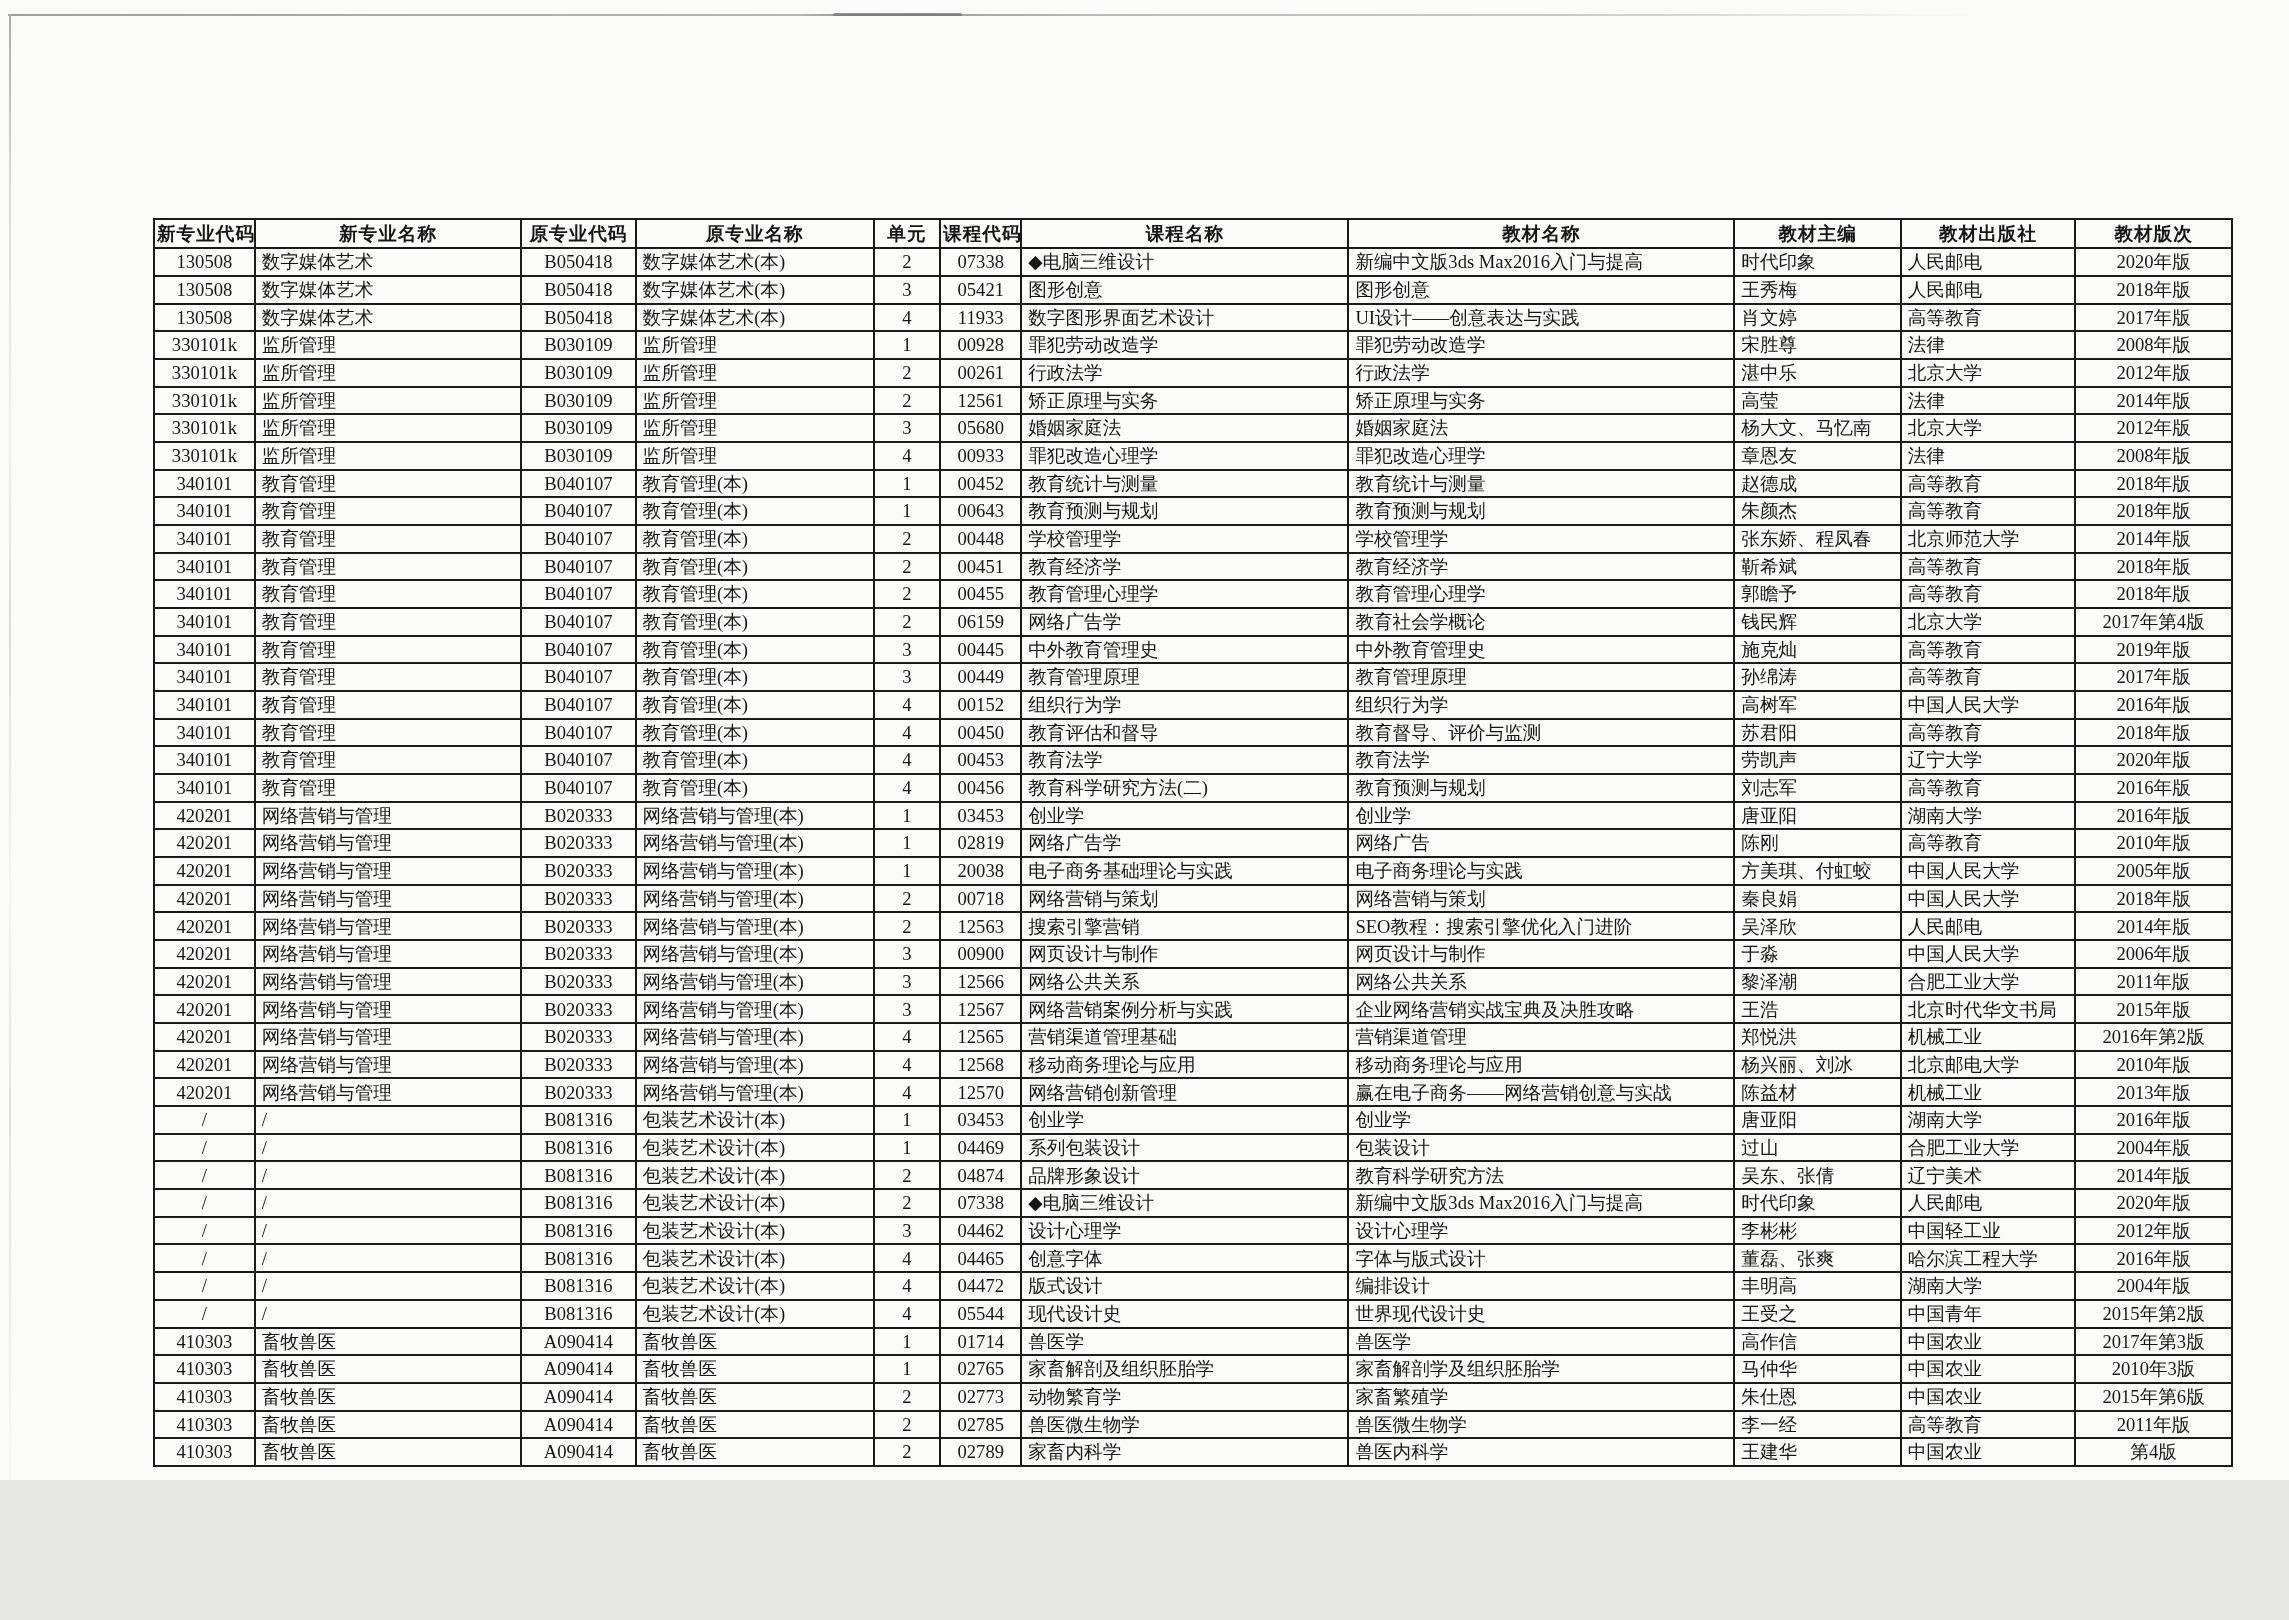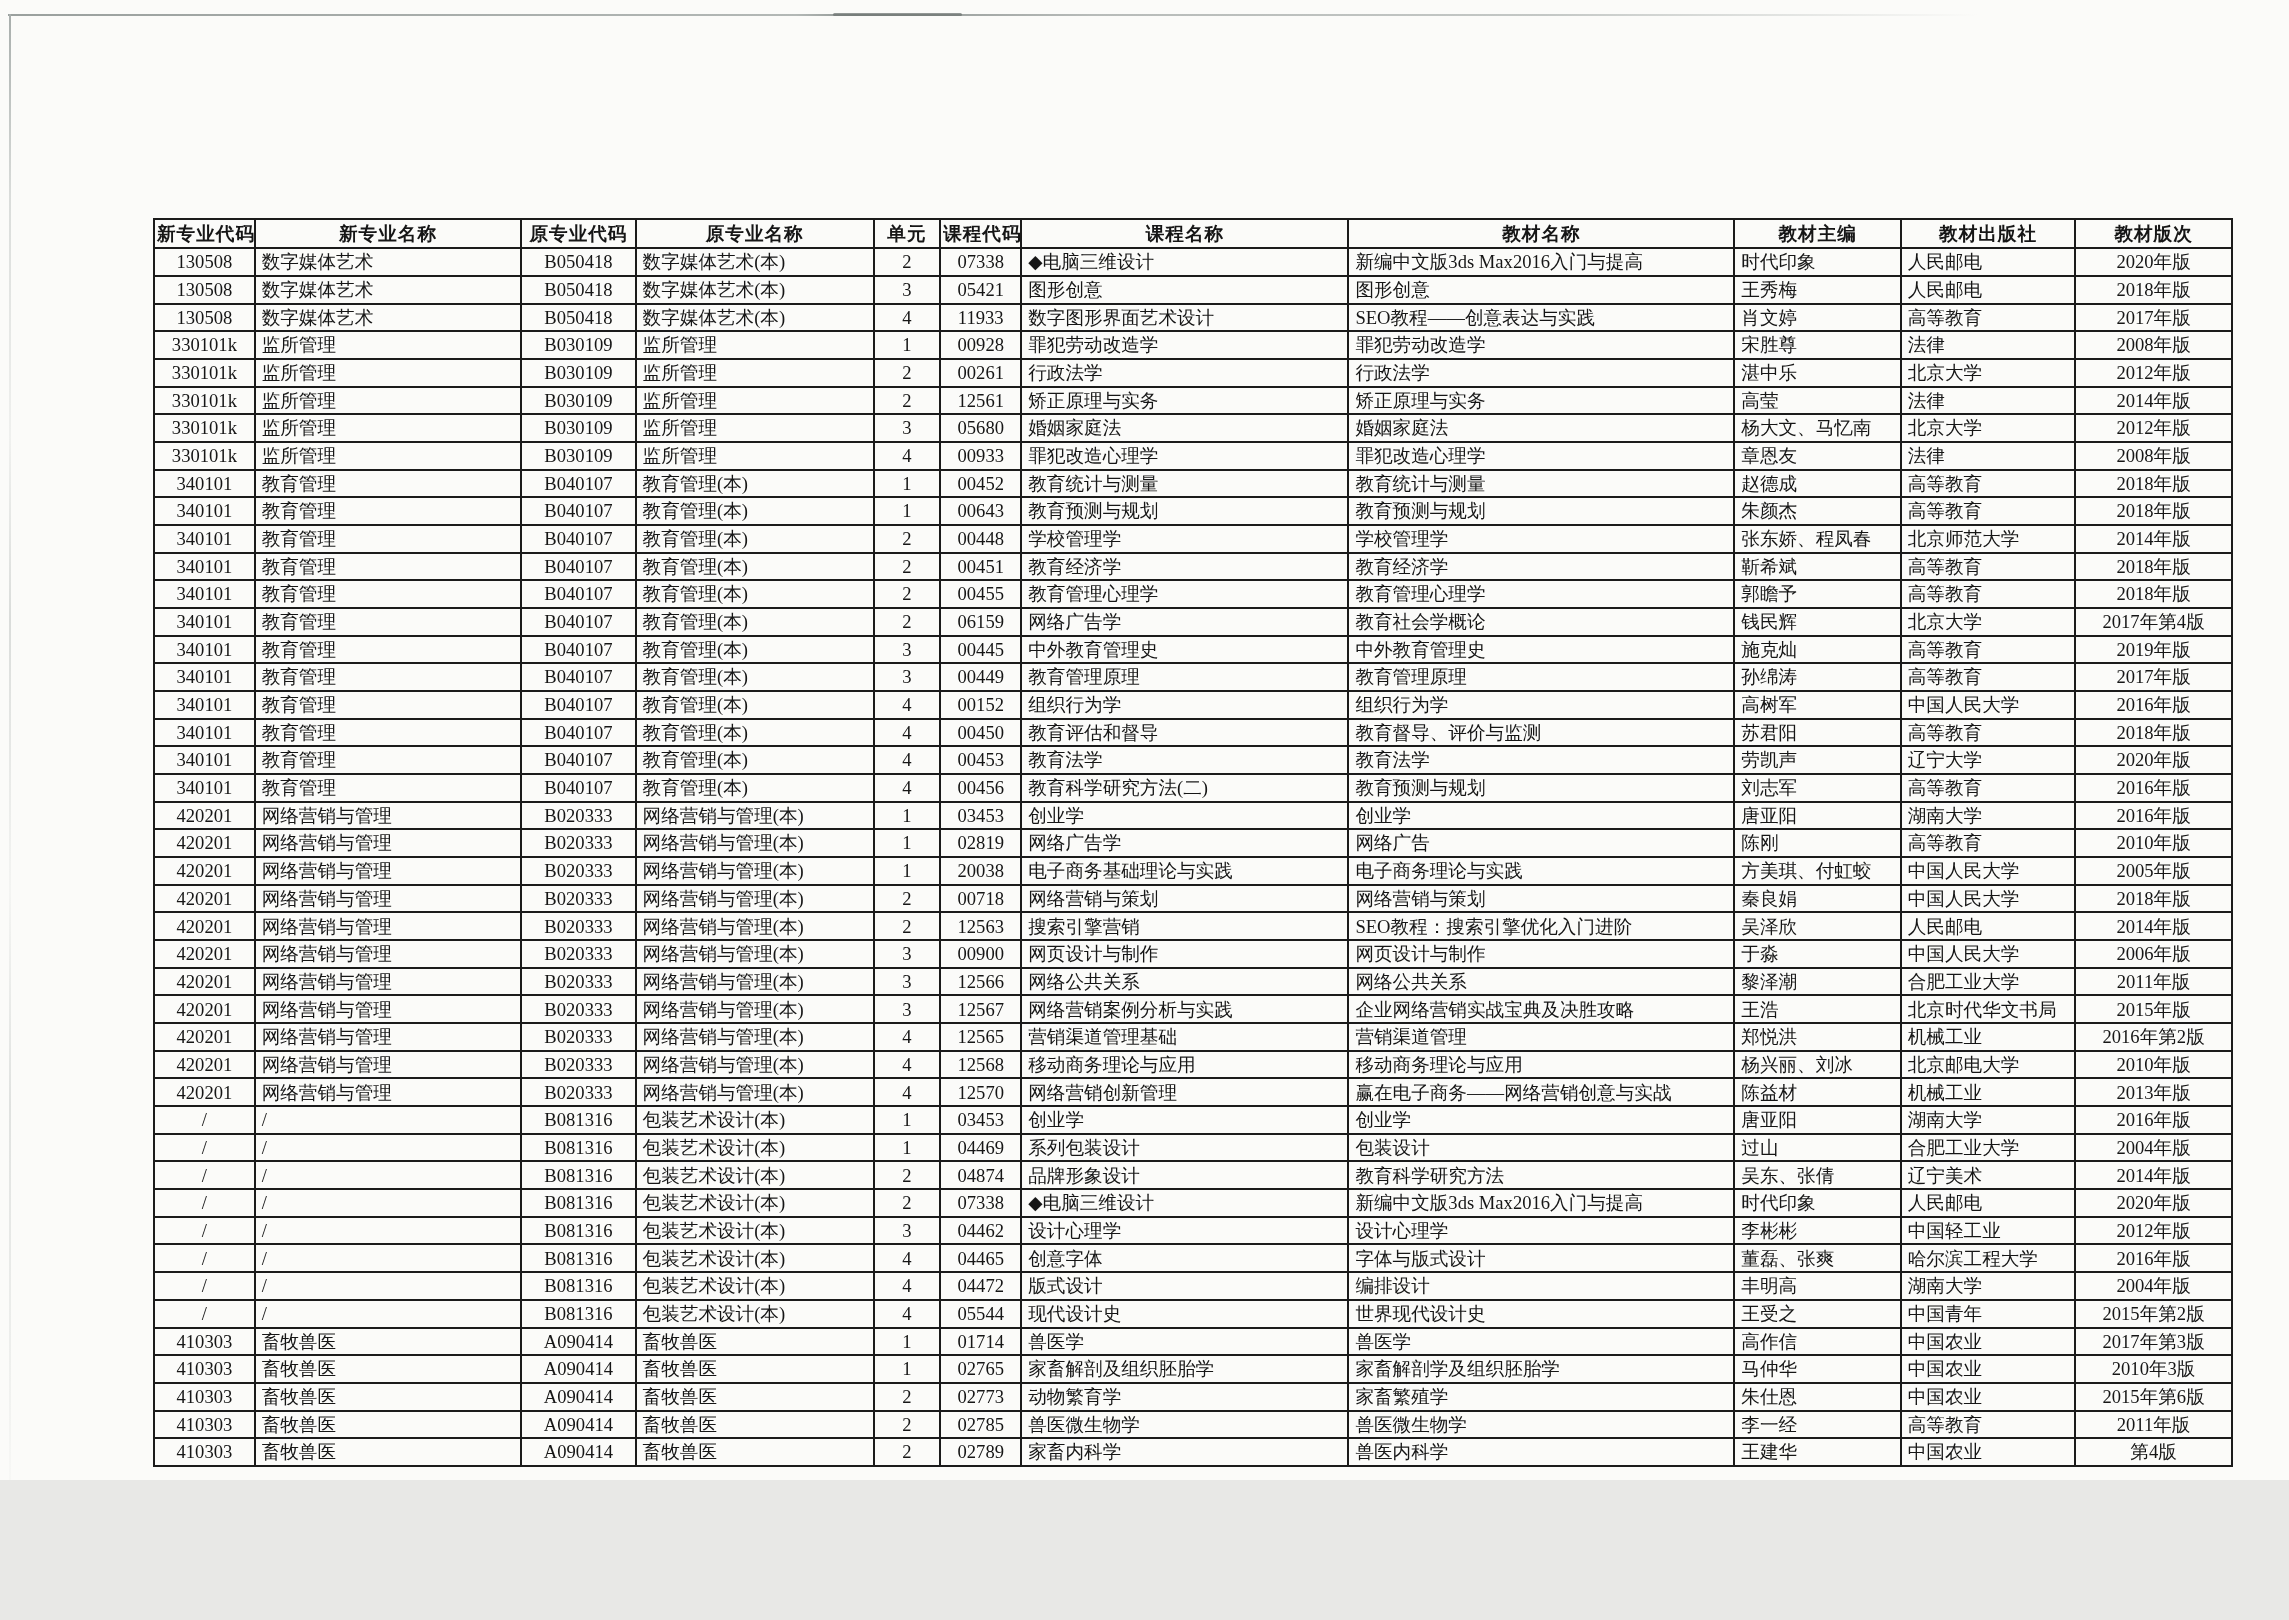--- a/index.html
+++ b/index.html
@@ -119,21 +119,21 @@
           <td class="tc">2018年版</td>
         </tr>
         <tr>
           <td class="tc">130508</td>
           <td class="tl">数字媒体艺术</td>
           <td class="tc">B050418</td>
           <td class="tl">数字媒体艺术(本)</td>
           <td class="tc">4</td>
           <td class="tc">11933</td>
           <td class="tl">数字图形界面艺术设计</td>
-          <td class="tl">SEO教程——创意表达与实践</td>
+          <td class="tl">UI设计——创意表达与实践</td>
           <td class="tl">肖文婷</td>
           <td class="tl">高等教育</td>
           <td class="tc">2017年版</td>
         </tr>
         <tr>
           <td class="tc">330101k</td>
           <td class="tl">监所管理</td>
           <td class="tc">B030109</td>
           <td class="tl">监所管理</td>
           <td class="tc">1</td>

